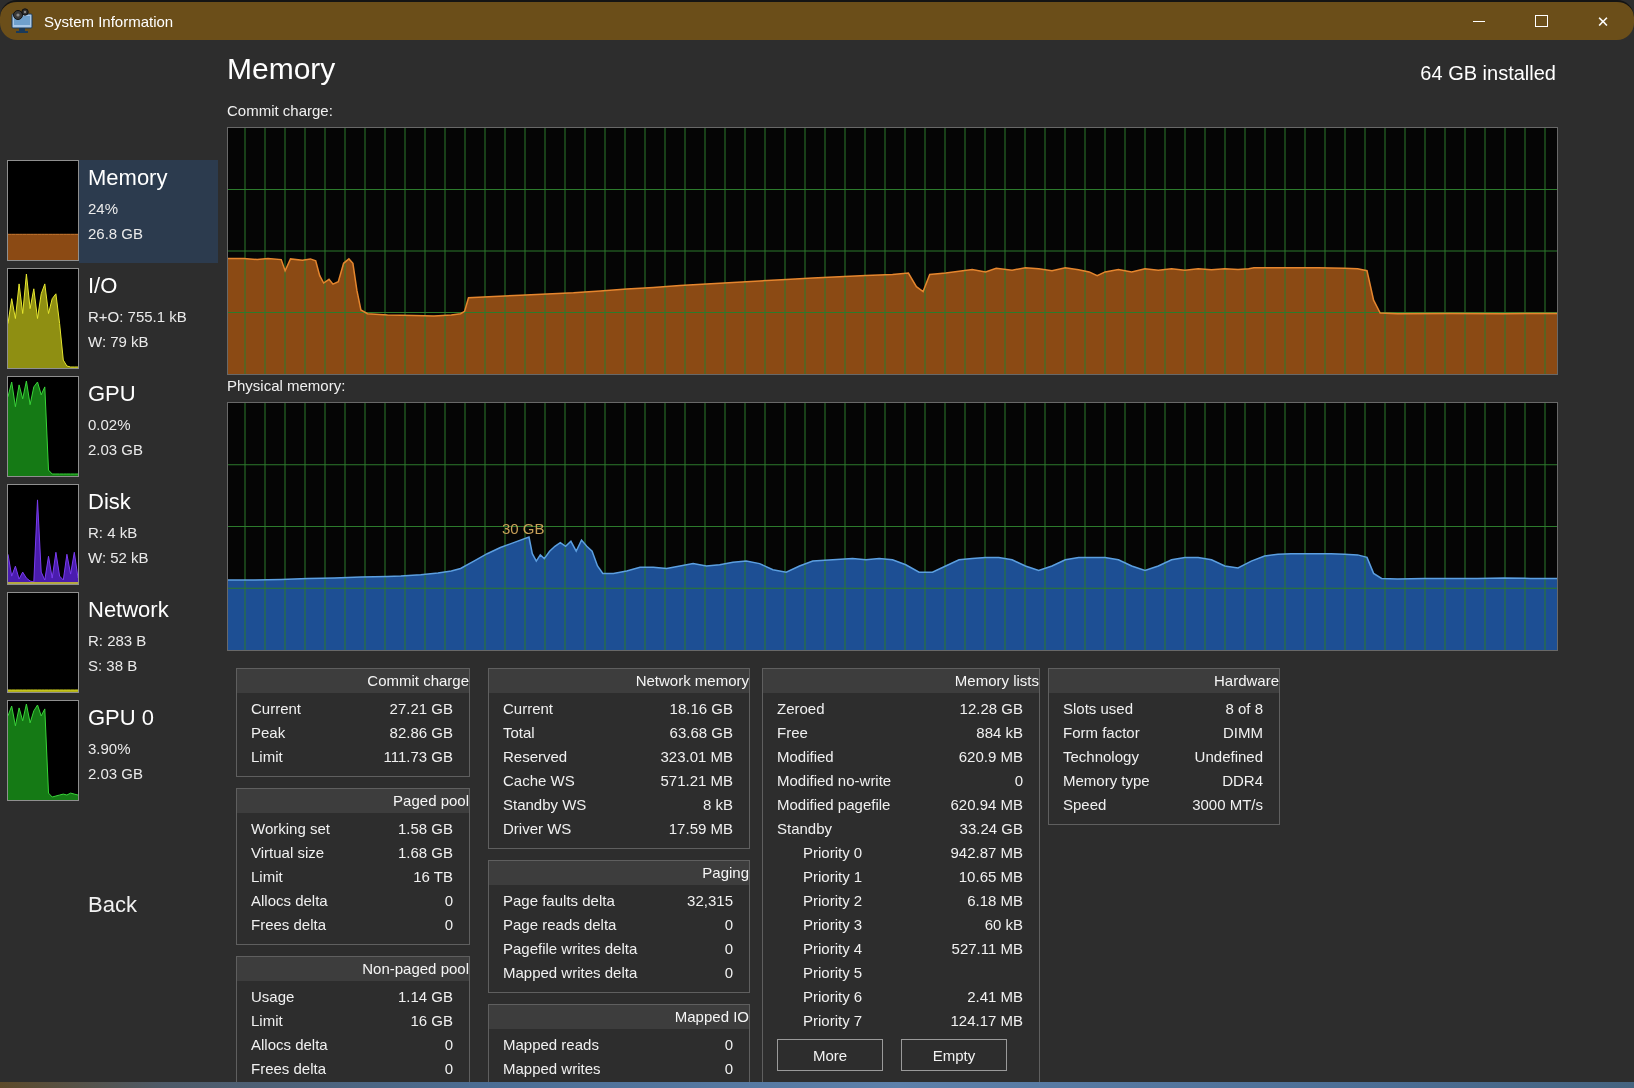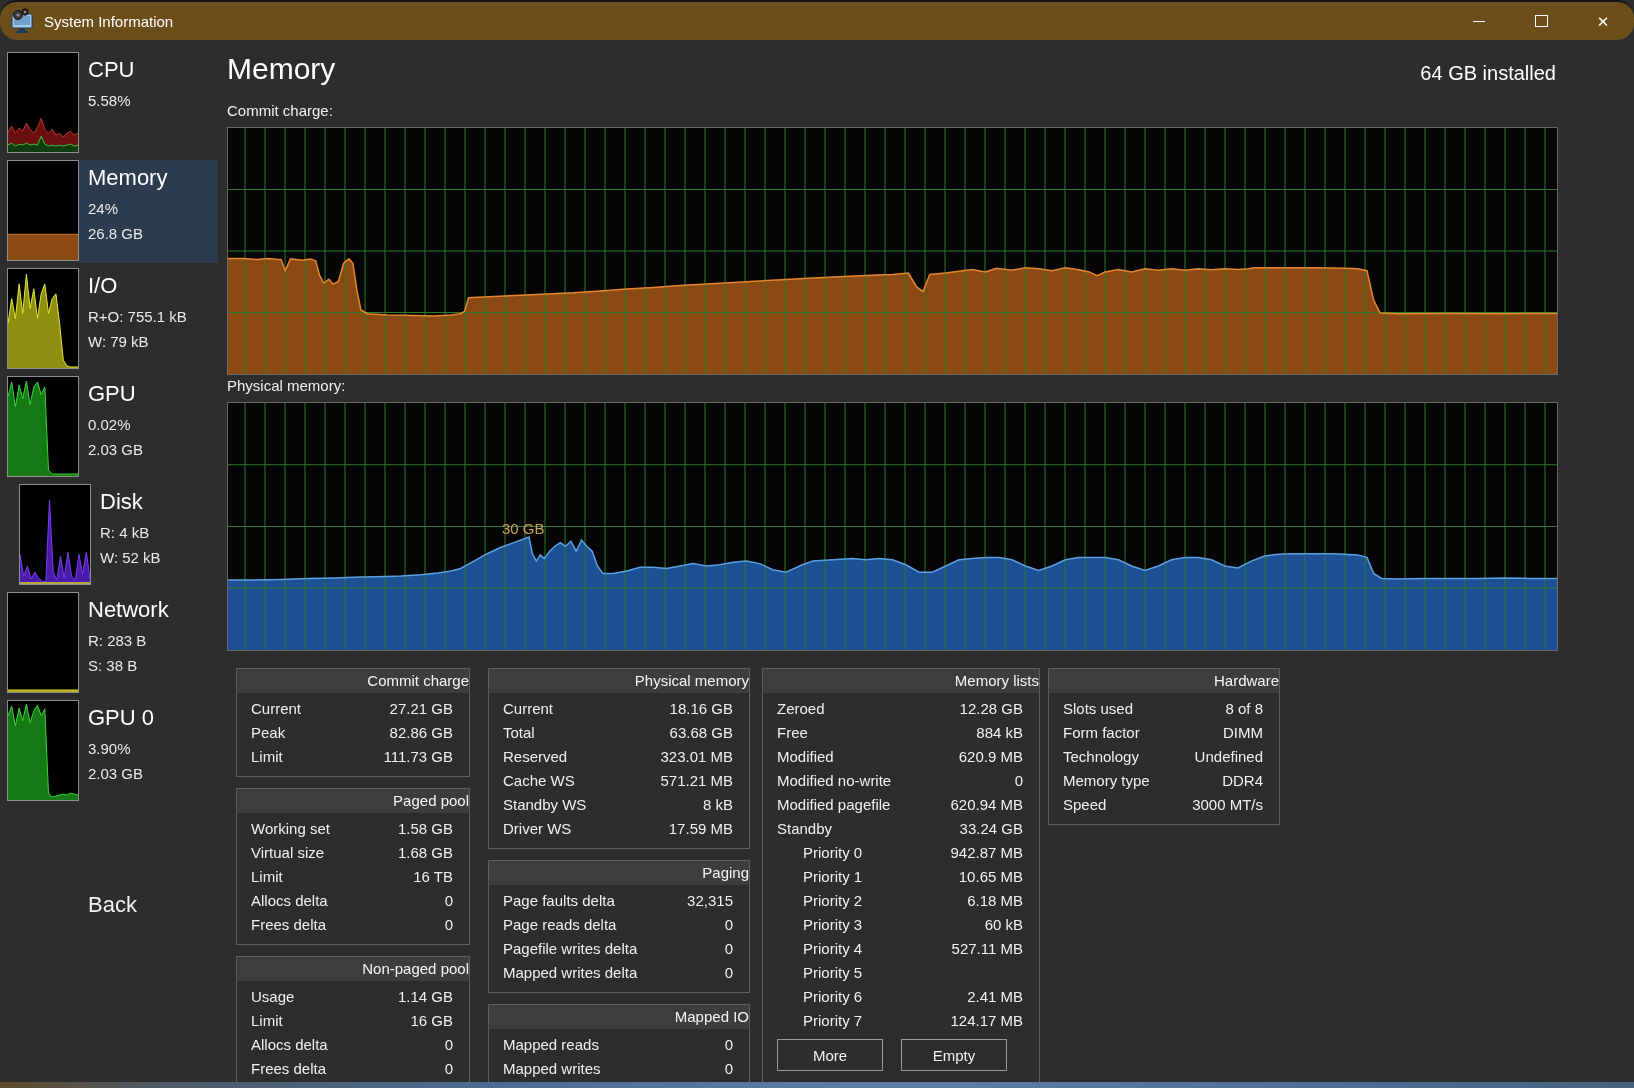--- a/index.html
+++ b/index.html
@@ -79,30 +79,20 @@
         <span class="max-glyph"></span>
       </div>
     <div class="win-btn">
         <span class="close-glyph">✕</span>
       </div>
   </div>
 </div>
 
 <div class="sidebar" id="sidebar">
   <div class="back-label">Back</div>
-<div class="side-item" style="top: 12px;">
-      <div class="thumb-box"><svg width="70" height="99">
-          <polygon points="0,99 0.0,79.2 3.7,73.3 7.4,80.2 11.1,75.2 14.7,78.2 18.4,70.3 22.1,76.2 25.8,80.2 29.5,74.3 33.2,65.3 36.8,76.2 40.5,80.2 44.2,76.2 47.9,82.2 51.6,80.2 55.3,84.1 58.9,80.2 62.6,78.2 66.3,82.2 70.0,80.2 70,99" fill="#6b1010"></polygon>
-          <polyline points="0.0,79.2 3.7,73.3 7.4,80.2 11.1,75.2 14.7,78.2 18.4,70.3 22.1,76.2 25.8,80.2 29.5,74.3 33.2,65.3 36.8,76.2 40.5,80.2 44.2,76.2 47.9,82.2 51.6,80.2 55.3,84.1 58.9,80.2 62.6,78.2 66.3,82.2 70.0,80.2" fill="none" stroke="#c53232" stroke-width="1"></polyline>
-          <polygon points="0,99 0.0,92.1 3.7,90.1 7.4,93.1 11.1,91.1 14.7,92.1 18.4,90.1 22.1,92.1 25.8,91.1 29.5,92.1 33.2,83.2 36.8,91.1 40.5,93.1 44.2,92.1 47.9,93.1 51.6,92.1 55.3,93.1 58.9,92.1 62.6,91.1 66.3,93.1 70.0,92.1 70,99" fill="#0f3d0f"></polygon>
-          <polyline points="0.0,92.1 3.7,90.1 7.4,93.1 11.1,91.1 14.7,92.1 18.4,90.1 22.1,92.1 25.8,91.1 29.5,92.1 33.2,83.2 36.8,91.1 40.5,93.1 44.2,92.1 47.9,93.1 51.6,92.1 55.3,93.1 58.9,92.1 62.6,91.1 66.3,93.1 70.0,92.1" fill="none" stroke="#3fbf3f" stroke-width="1"></polyline>
-        </svg></div>
-      <div class="side-label">CPU</div>
-      <div class="side-line" style="top: 40px;">5.58%</div>
-    </div>
     <div class="side-highlight" style="top: 120px;"></div>
     <div class="side-item" style="top: 120px;">
       <div class="thumb-box"><svg width="70" height="99">
           <polygon points="0,99 0.0,73.3 3.7,73.3 7.4,73.3 11.1,73.3 14.7,73.3 18.4,73.3 22.1,73.3 25.8,73.3 29.5,73.3 33.2,73.3 36.8,73.3 40.5,73.3 44.2,73.3 47.9,73.3 51.6,73.3 55.3,73.3 58.9,73.3 62.6,73.3 66.3,73.3 70.0,73.3 70,99" fill="#8b4a14"></polygon>
           <polyline points="0.0,73.3 3.7,73.3 7.4,73.3 11.1,73.3 14.7,73.3 18.4,73.3 22.1,73.3 25.8,73.3 29.5,73.3 33.2,73.3 36.8,73.3 40.5,73.3 44.2,73.3 47.9,73.3 51.6,73.3 55.3,73.3 58.9,73.3 62.6,73.3 66.3,73.3 70.0,73.3" fill="none" stroke="#c87830" stroke-width="1"></polyline>
         </svg></div>
       <div class="side-label">Memory</div>
       <div class="side-line" style="top: 40px;">24%</div>
       <div class="side-line" style="top: 65px;">26.8 GB</div>
     </div>
@@ -117,21 +107,21 @@
     </div>
     <div class="side-item" style="top: 336px;">
       <div class="thumb-box"><svg width="70" height="99">
           <polygon points="0,99 0.0,19.8 3.7,5.0 7.4,29.7 11.1,7.9 14.7,21.8 18.4,4.0 22.1,27.7 25.8,9.9 29.5,5.0 33.2,17.8 36.8,9.9 40.5,93.1 44.2,97.0 47.9,97.0 51.6,97.0 55.3,97.0 58.9,97.0 62.6,97.0 66.3,97.0 70.0,97.0 70,99" fill="#157a15"></polygon>
           <polyline points="0.0,19.8 3.7,5.0 7.4,29.7 11.1,7.9 14.7,21.8 18.4,4.0 22.1,27.7 25.8,9.9 29.5,5.0 33.2,17.8 36.8,9.9 40.5,93.1 44.2,97.0 47.9,97.0 51.6,97.0 55.3,97.0 58.9,97.0 62.6,97.0 66.3,97.0 70.0,97.0" fill="none" stroke="#39d439" stroke-width="1"></polyline>
         </svg></div>
       <div class="side-label">GPU</div>
       <div class="side-line" style="top: 40px;">0.02%</div>
       <div class="side-line" style="top: 65px;">2.03 GB</div>
     </div>
-    <div class="side-item" style="top: 444px; margin-left: 12px;">
+    <div class="side-item" style="top: 444px;">
       <div class="thumb-box"><svg width="70" height="99">
           <polygon points="0,99 0.0,69.3 3.7,91.1 7.4,81.2 11.1,94.0 14.7,87.1 18.4,93.1 22.1,96.0 25.8,97.0 29.5,14.9 33.2,87.1 36.8,95.0 40.5,71.3 44.2,93.1 47.9,67.3 51.6,91.1 55.3,95.0 58.9,69.3 62.6,89.1 66.3,67.3 70.0,93.1 70,99" fill="#4a1cae"></polygon>
           <polyline points="0.0,69.3 3.7,91.1 7.4,81.2 11.1,94.0 14.7,87.1 18.4,93.1 22.1,96.0 25.8,97.0 29.5,14.9 33.2,87.1 36.8,95.0 40.5,71.3 44.2,93.1 47.9,67.3 51.6,91.1 55.3,95.0 58.9,69.3 62.6,89.1 66.3,67.3 70.0,93.1" fill="none" stroke="#7a3cf0" stroke-width="1"></polyline>
           <line x1="0" y1="98" x2="70" y2="98" stroke="#d8d820" stroke-width="1.5"></line>
         </svg></div>
       <div class="side-label">Disk</div>
       <div class="side-line" style="top: 40px;">R: 4 kB</div>
       <div class="side-line" style="top: 65px;">W: 52 kB</div>
     </div>
     <div class="side-item" style="top: 552px;">
@@ -365,21 +355,21 @@
             <span class="stat-value">0</span>
           </div>
           <div class="stat-row">
             <span class="stat-label">Frees delta</span>
             <span class="stat-value">0</span>
           </div>
         </div>
       </div>
       <div class="stat-col" style="left: 488px; width: 262px;">
         <div class="panel">
-          <div class="panel-title">Physical memory</div>
+          <div class="panel-title">Network memory</div>
           <div class="stat-row">
             <span class="stat-label">Current</span>
             <span class="stat-value">18.16 GB</span>
           </div>
           <div class="stat-row">
             <span class="stat-label">Total</span>
             <span class="stat-value">63.68 GB</span>
           </div>
           <div class="stat-row">
             <span class="stat-label">Reserved</span>

